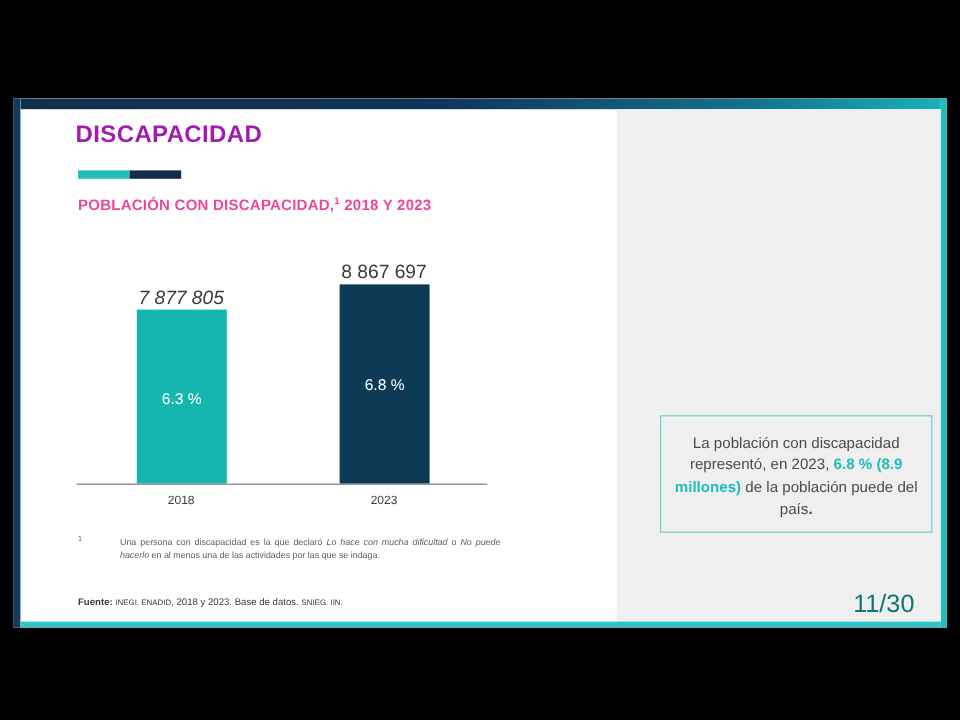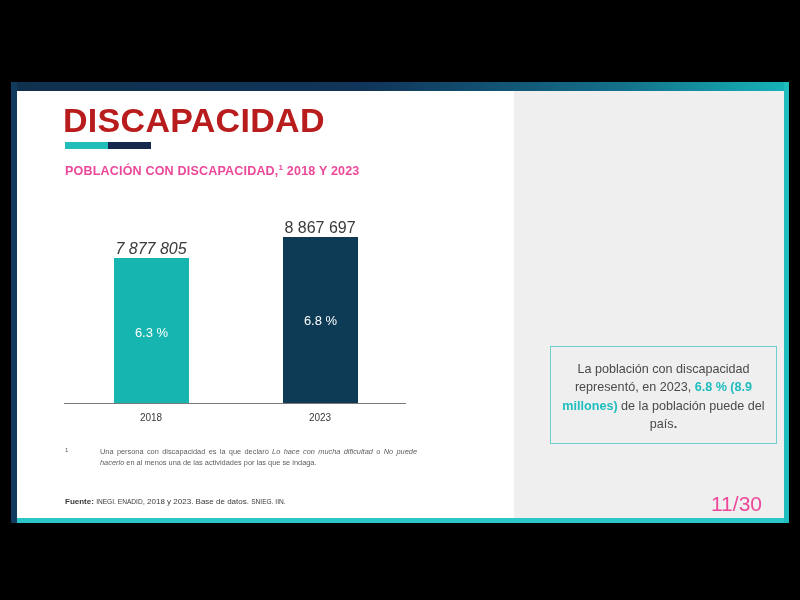--- a/index.html
+++ b/index.html
@@ -51,23 +51,23 @@
     width: 276px;
     height: 427px;
     background: #efeff0;
   }
 
   
   #title {
     position: absolute;
     left: 46px;
     top: 19px;
-    font-size: 34px;
+    font-size: 20px;
     font-weight: bold;
-    color: #b91c1c;
+    color: #a21caf;
     letter-spacing: 0.3px;
   }
   #accent {
     position: absolute;
     left: 48px;
     top: 60px;
     width: 86px;
     height: 7px;
   }
   #accent .seg-teal { float: left; width: 43px; height: 7px; background: #23bdba; }
@@ -201,21 +201,21 @@
     color: #1fbdbd;
     font-weight: bold;
   }
 
   
   #pagenum {
     position: absolute;
     left: 694px;
     top: 410px;
     font-size: 21px;
-    color: #ec4899;
+    color: #0f766e;
   }
 </style>
 </head>
 <body>
 
 <div id="slide">
 
   <div id="topbar"></div>
 
   <div id="right-panel"></div>

